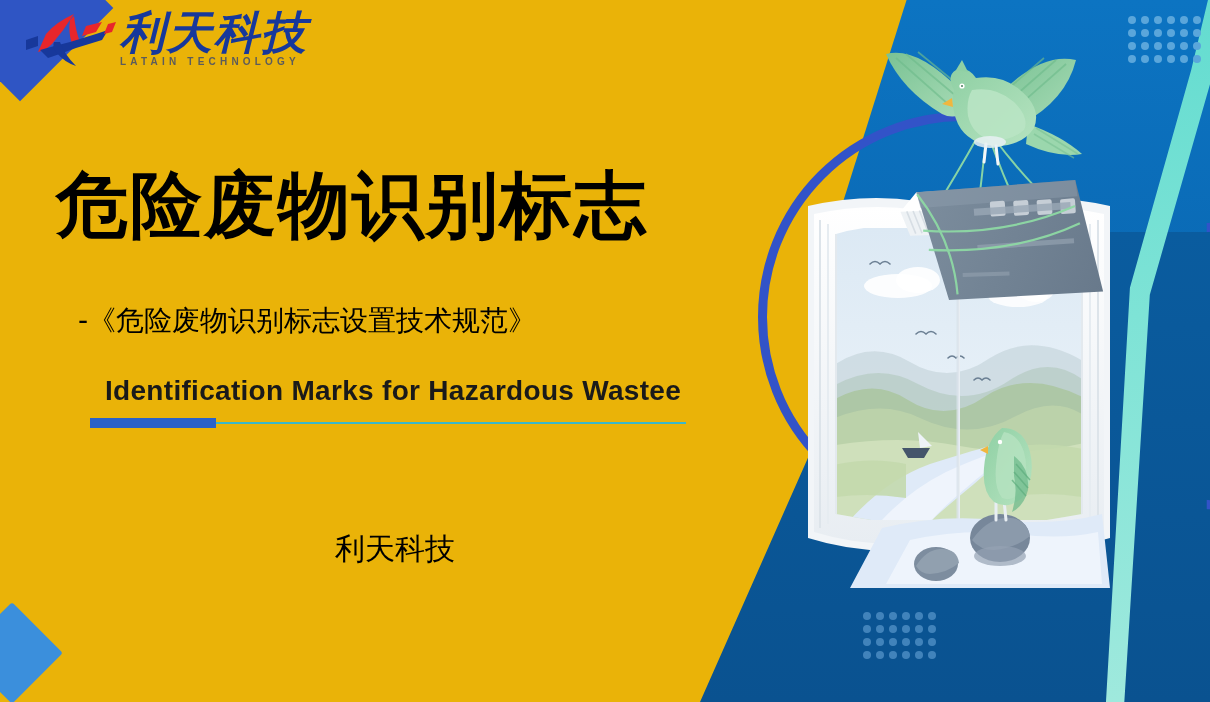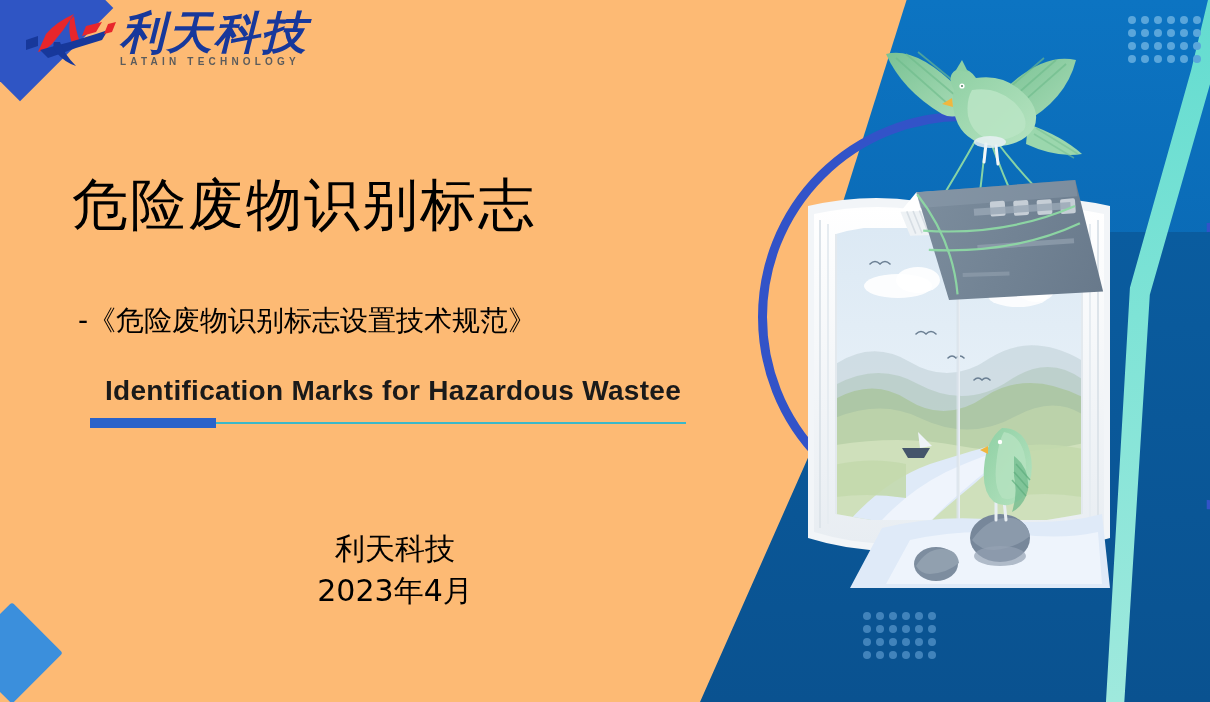--- a/index.html
+++ b/index.html
@@ -1,21 +1,21 @@
 <!DOCTYPE html>
 <html lang="zh"><head>
 <meta charset="utf-8">
 <title>危险废物识别标志</title>
 <style>
   html,body{margin:0;padding:0;background:#fff;}
   body{
     width:1210px;height:702px;overflow:hidden;position:relative;
     font-family:"Liberation Sans","DejaVu Sans",sans-serif;
   }
-  .slide{position:absolute;inset:0;width:1210px;height:702px;background:#fdba74;overflow:hidden;}
+  .slide{position:absolute;inset:0;width:1210px;height:702px;background:#eab308;overflow:hidden;}
 
   
   .corner-tl{
     position:absolute;left:-46px;top:-58px;width:132px;height:132px;
     background:#2f55c4;transform:rotate(45deg);
   }
   .corner-bl-diamond{
     position:absolute;left:-24px;top:617px;width:72px;height:72px;
     background:#3b8fdc;transform:rotate(45deg);border-radius:3px;
   }
@@ -68,23 +68,23 @@
   }
   .logo-en{
     position:absolute;left:96px;top:48px;
     font-family:"Liberation Sans",sans-serif;
     font-size:10px;font-weight:bold;color:#5c5c5c;
     letter-spacing:4.2px;white-space:nowrap;
   }
 
   
   .title-main{
-    position:absolute;left:72px;top:155px;
+    position:absolute;left:56px;top:155px;
     font-family:"DejaVu Sans","Liberation Sans",sans-serif;
-    font-size:56px;font-weight:normal;color:#000;
+    font-size:72px;font-weight:bold;color:#000;
     letter-spacing:2px;line-height:100px;white-space:nowrap;
   }
   .title-sub{
     position:absolute;left:78px;top:295px;
     font-family:"DejaVu Sans","Liberation Sans",sans-serif;
     font-size:28px;font-weight:normal;color:#000;
     letter-spacing:0px;line-height:52px;white-space:nowrap;
   }
   .title-en{
     position:absolute;left:105px;top:373px;
@@ -357,16 +357,15 @@
   <div class="title-sub">-《危险废物识别标志设置技术规范》</div>
   <div class="title-en">Identification Marks for Hazardous Wastee</div>
 
   <div class="rule">
     <div class="rule-thick"></div>
     <div class="rule-thin"></div>
   </div>
 
   <div class="footer">
     <div>利天科技</div>
-    <div>2023年4月</div>
   </div>
 
 </div>
 
 </body></html>

